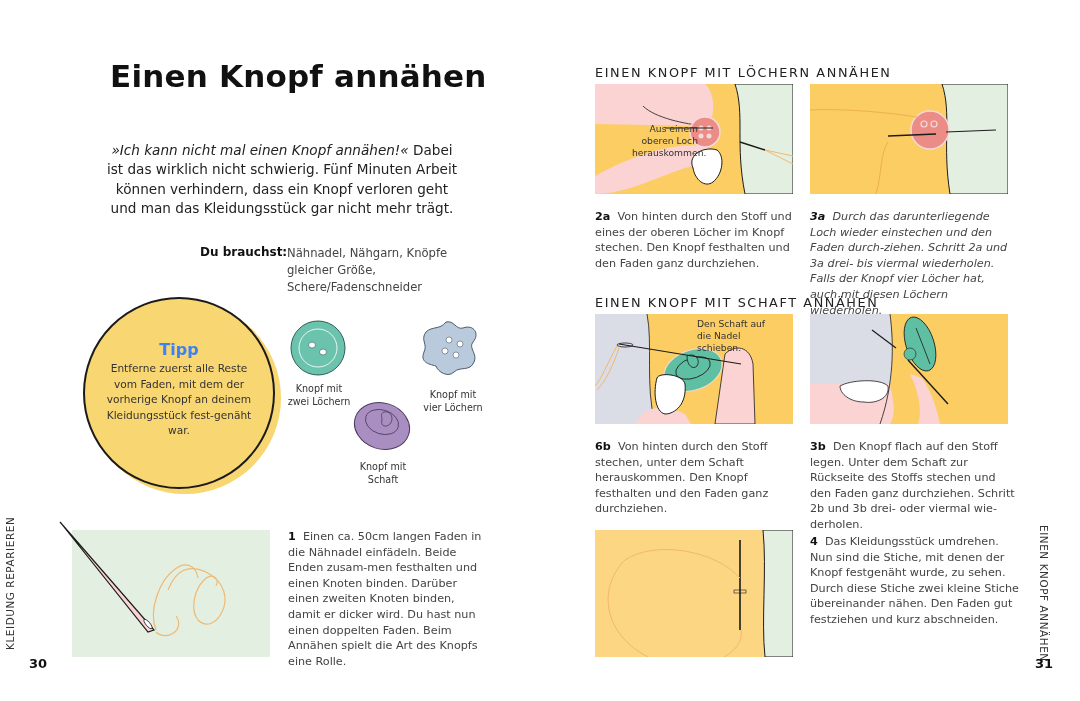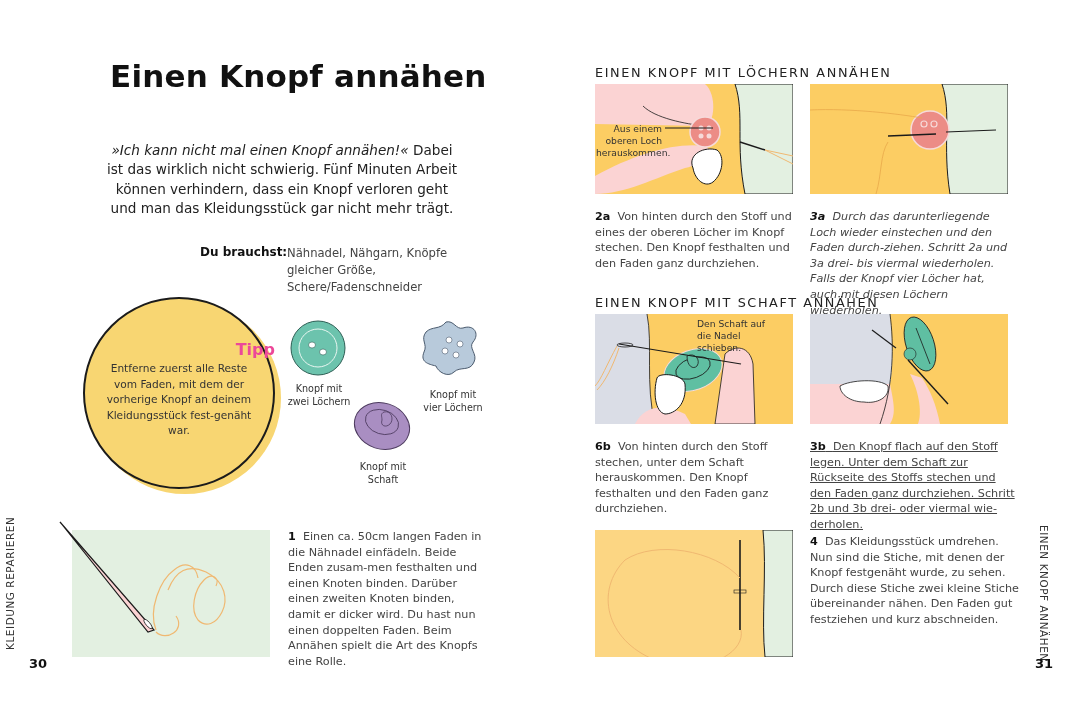--- a/index.html
+++ b/index.html
@@ -4,21 +4,21 @@
 <style>
   html,body{margin:0;padding:0;background:#ffffff;}
   body{width:1080px;height:701px;position:relative;overflow:hidden;font-family:"DejaVu Sans","Liberation Sans",sans-serif;color:#1e1e1e;}
   .abs{position:absolute;}
   .title{left:110px;top:58px;font-size:31px;font-weight:bold;letter-spacing:0.2px;color:#111;white-space:nowrap;}
   .intro{left:104px;top:121px;width:356px;text-align:center;font-size:13.6px;line-height:19.6px;color:#222;}
   .intro i{font-style:italic;}
   .need-label{left:200px;top:245px;font-size:12px;font-weight:bold;color:#111;}
   .need-text{left:287px;top:245px;width:210px;font-size:11.6px;line-height:17px;color:#444;}
   .tip-circle{left:83px;top:297px;width:188px;height:188px;border-radius:50%;background:#f8d672;border:2px solid #1b1b1b;box-shadow:6px 5px 0 #f8d672;}
-  .tip-title{left:83px;top:340px;width:192px;text-align:right;font-size:16px;font-weight:bold;color:#ec4899;}
+  .tip-title{left:83px;top:340px;width:192px;text-align:center;font-size:16px;font-weight:bold;color:#3b82f6;}
   .tip-text{left:100px;top:361px;width:158px;text-align:center;font-size:10.6px;line-height:15.6px;color:#333;}
   .btn-label{font-size:9.6px;line-height:13px;color:#333;text-align:center;}
   .step{font-size:11.2px;line-height:15.6px;color:#444;}
   .step b{color:#111;font-weight:bold;}
   .section-head{font-size:12.8px;letter-spacing:1.6px;color:#222;white-space:nowrap;}
   .panel{position:absolute;overflow:hidden;}
   .vert-left{left:4px;top:540px;width:20px;height:110px;}
   .vert-left span{position:absolute;left:0;top:110px;transform-origin:0 0;transform:rotate(-90deg);font-size:10.4px;letter-spacing:0.6px;color:#333;white-space:nowrap;}
   .vert-right{left:1036px;top:525px;width:20px;height:120px;}
   .vert-right span{position:absolute;left:14px;top:0;transform-origin:0 0;transform:rotate(90deg);font-size:10.4px;letter-spacing:0.6px;color:#333;white-space:nowrap;}
@@ -110,21 +110,21 @@
     <circle cx="106" cy="44" r="2.5" fill="#f6dada"></circle>
       <circle cx="114" cy="44" r="2.5" fill="#f6dada"></circle>
     <circle cx="106" cy="52" r="2.5" fill="#f6dada"></circle>
       <circle cx="114" cy="52" r="2.5" fill="#f6dada"></circle>
     <path d="M98 84 C92 70 110 62 122 66 C130 72 128 90 118 98 C110 104 100 96 98 84 Z" fill="#ffffff" stroke="#1b1b1b" stroke-width="1"></path>
     <line x1="70" y1="44" x2="118" y2="44" stroke="#1b1b1b" stroke-width="1"></line>
     <line x1="145" y1="58" x2="170" y2="66" stroke="#1b1b1b" stroke-width="1.5"></line>
     <path d="M170 66 L198 72 M170 66 L198 80" stroke="#f0b871" stroke-width="1"></path>
   </svg>
 </div>
-<div class="abs callout" style="left:596px;top:123px;width:66px;text-align:right;">Aus einem oberen Loch herauskommen.</div>
+<div class="abs callout" style="left:596px;top:123px;width:66px;text-align:right;padding-left:36px;">Aus einem oberen Loch herauskommen.</div>
 
 <div class="panel" style="left:810px;top:84px;width:198px;height:110px;background:#fccd63;">
   <svg width="198" height="110" viewBox="0 0 198 110">
     <path d="M132 0 C142 30 132 60 140 110 L198 110 L198 0 Z" fill="#e3f0e1" stroke="#1b1b1b" stroke-width="1"></path>
     <circle cx="120" cy="46" r="19" fill="#ec8c86" stroke="#f6dada" stroke-width="1.5"></circle>
     <circle cx="114" cy="40" r="3" fill="none" stroke="#f6dada" stroke-width="1.2"></circle>
       <circle cx="124" cy="40" r="3" fill="none" stroke="#f6dada" stroke-width="1.2"></circle>
     <path d="M0 26 C40 24 90 30 112 34" fill="none" stroke="#e8a84a" stroke-width="0.8"></path>
     <path d="M78 58 C70 70 72 90 66 110" fill="none" stroke="#e8a84a" stroke-width="0.8"></path>
     <line x1="78" y1="52" x2="126" y2="50" stroke="#1b1b1b" stroke-width="1.4"></line>
@@ -169,21 +169,21 @@
     <line x1="106" y1="14" x2="120" y2="50" stroke="#1b1b1b" stroke-width="0.8"></line>
     <circle cx="100" cy="40" r="6" fill="#5fbfa2" stroke="#1b1b1b" stroke-width="0.6"></circle>
     <line x1="62" y1="16" x2="86" y2="34" stroke="#1b1b1b" stroke-width="1.2"></line>
     <line x1="98" y1="46" x2="138" y2="90" stroke="#1b1b1b" stroke-width="1.4"></line>
   </svg>
 </div>
 
 <div class="abs step" style="left:595px;top:439px;width:205px;">
   <b>6b</b>&nbsp;&nbsp;<span>Von hinten durch den Stoff stechen, unter dem Schaft herauskommen. Den Knopf festhalten und den Faden ganz durchziehen.</span>
 </div>
-<div class="abs step" style="left:810px;top:439px;width:210px;text-decoration:underline;">
+<div class="abs step" style="left:810px;top:439px;width:210px;">
   <b>3b</b>&nbsp;&nbsp;<span>Den Knopf flach auf den Stoff legen. Unter dem Schaft zur Rückseite des Stoffs stechen und den Faden ganz durchziehen. Schritt 2b und 3b drei- oder viermal wie-derholen.</span>
 </div>
 
 <div class="panel" style="left:595px;top:530px;width:198px;height:127px;background:#fcd683;">
   <svg width="198" height="127" viewBox="0 0 198 127">
     <path d="M168 0 C172 40 166 90 170 127 L198 127 L198 0 Z" fill="#e3f0e1" stroke="#1b1b1b" stroke-width="1"></path>
     <line x1="145" y1="10" x2="145" y2="100" stroke="#1b1b1b" stroke-width="1.6"></line>
     <rect x="139" y="60" width="12" height="3" fill="none" stroke="#1b1b1b" stroke-width="0.6"></rect>
     <path d="M145 48 C120 20 60 10 30 30 C0 60 10 110 60 130" fill="none" stroke="#f0b871" stroke-width="1"></path>
     <path d="M146 100 C150 120 120 140 80 135" fill="none" stroke="#f0b871" stroke-width="1"></path>

